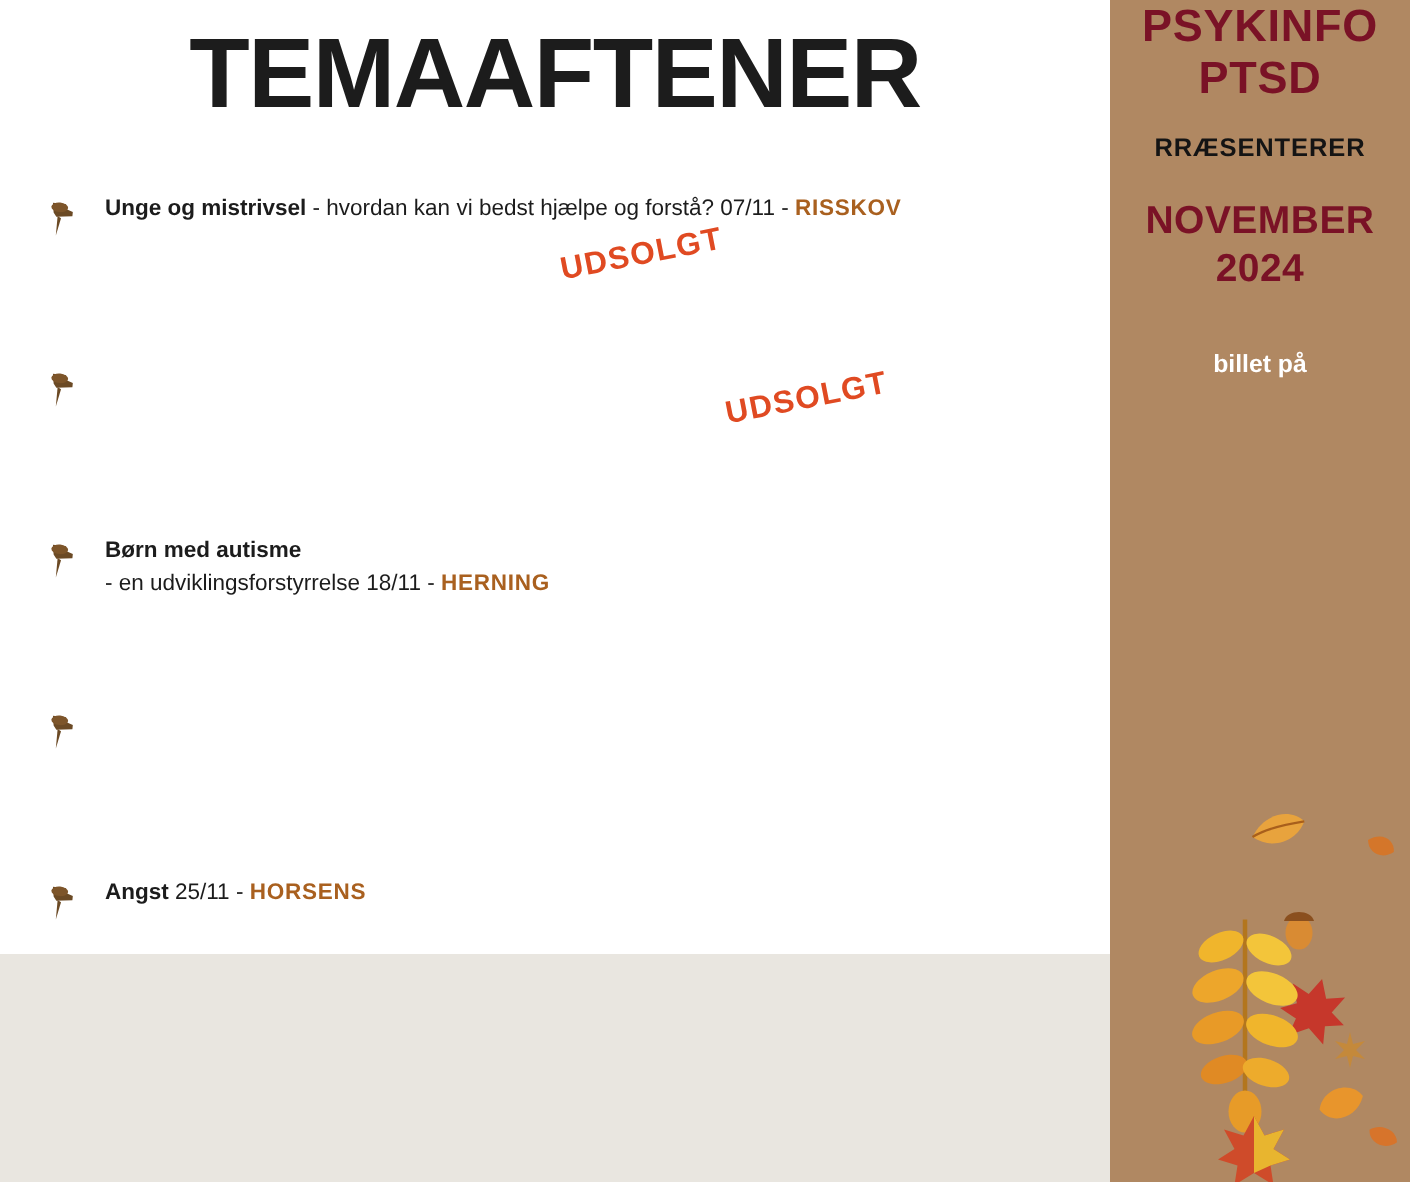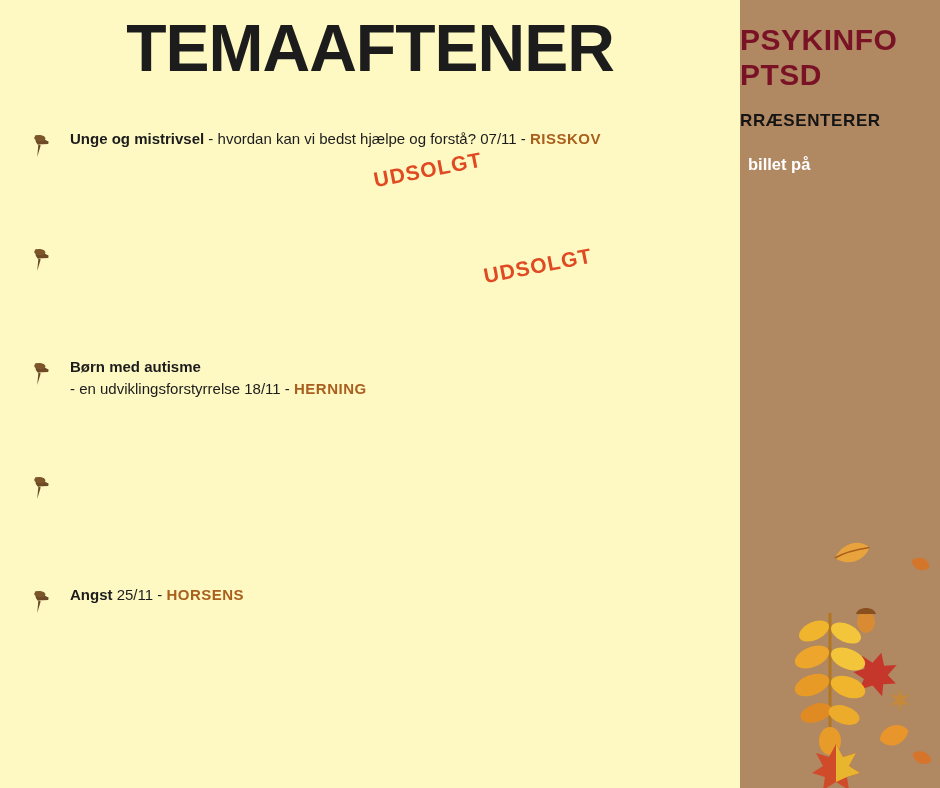--- a/index.html
+++ b/index.html
@@ -9,22 +9,22 @@
   body {
     width: 940px;
     height: 788px;
     font-family: "Liberation Sans", sans-serif;
     background: #e9e6e0;
     overflow: hidden;
   }
   .poster {
     position: relative;
     width: 940px;
-    height: 788px;
-    background: #fef9c3;
+    height: 636px;
+    background: #ffffff;
     display: flex;
   }
   
   .left {
     position: relative;
     width: 740px;
     height: 788px;
     box-sizing: border-box;
     padding: 0;
   }
@@ -86,22 +86,22 @@
   }
   .sold-out.s1 { left: 345px; top: 30px; }
   .sold-out.s2 { left: 455px; top: 12px; }
 
   
   .right {
     position: relative;
     width: 200px;
     height: 788px;
     background: #b08862;
+    text-align: center;
     box-sizing: border-box;
-    padding-top: 22px;
     overflow: hidden;
   }
   .brand {
     color: #7a1226;
     font-size: 30px;
     font-weight: bold;
     line-height: 1.18;
     letter-spacing: 0.5px;
     margin: 0 0 18px 0;
     font-family: "Liberation Sans", sans-serif;
@@ -229,20 +229,24 @@
 
     </div>
   </div>
 
   <div class="right">
     <div class="brand">
       <div>PSYKINFO</div>
       <div>PTSD</div>
     </div>
     <div class="presents">RRÆSENTERER</div>
+    <div class="month">
+      <div>NOVEMBER</div>
+      <div>2024</div>
+    </div>
     <div class="booking">
       <div>billet på</div>
     </div>
 
     <svg class="leaves" viewBox="0 0 200 340">
 
       <g transform="translate(95,110) rotate(-20)">
         <path d="M0 0 C12 -12 30 -10 36 2 C28 12 10 14 0 0 Z" fill="#e8a33d"></path>
         <path d="M0 0 C10 -2 26 0 36 2" stroke="#a85f1c" stroke-width="1.5" fill="none"></path>
       </g>

